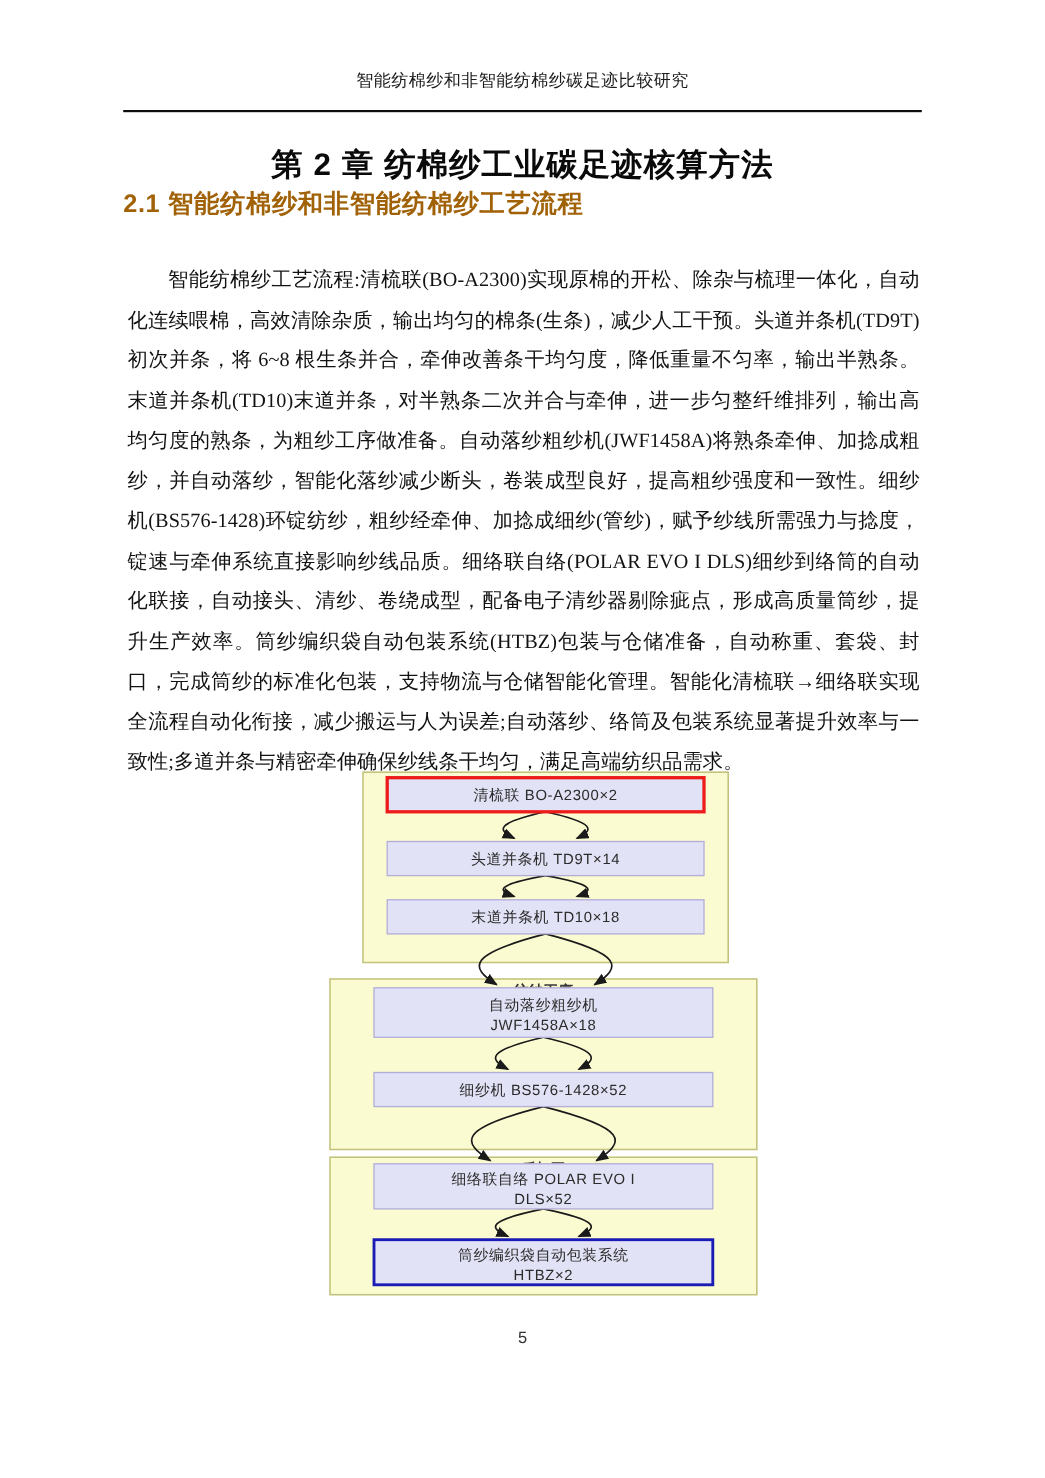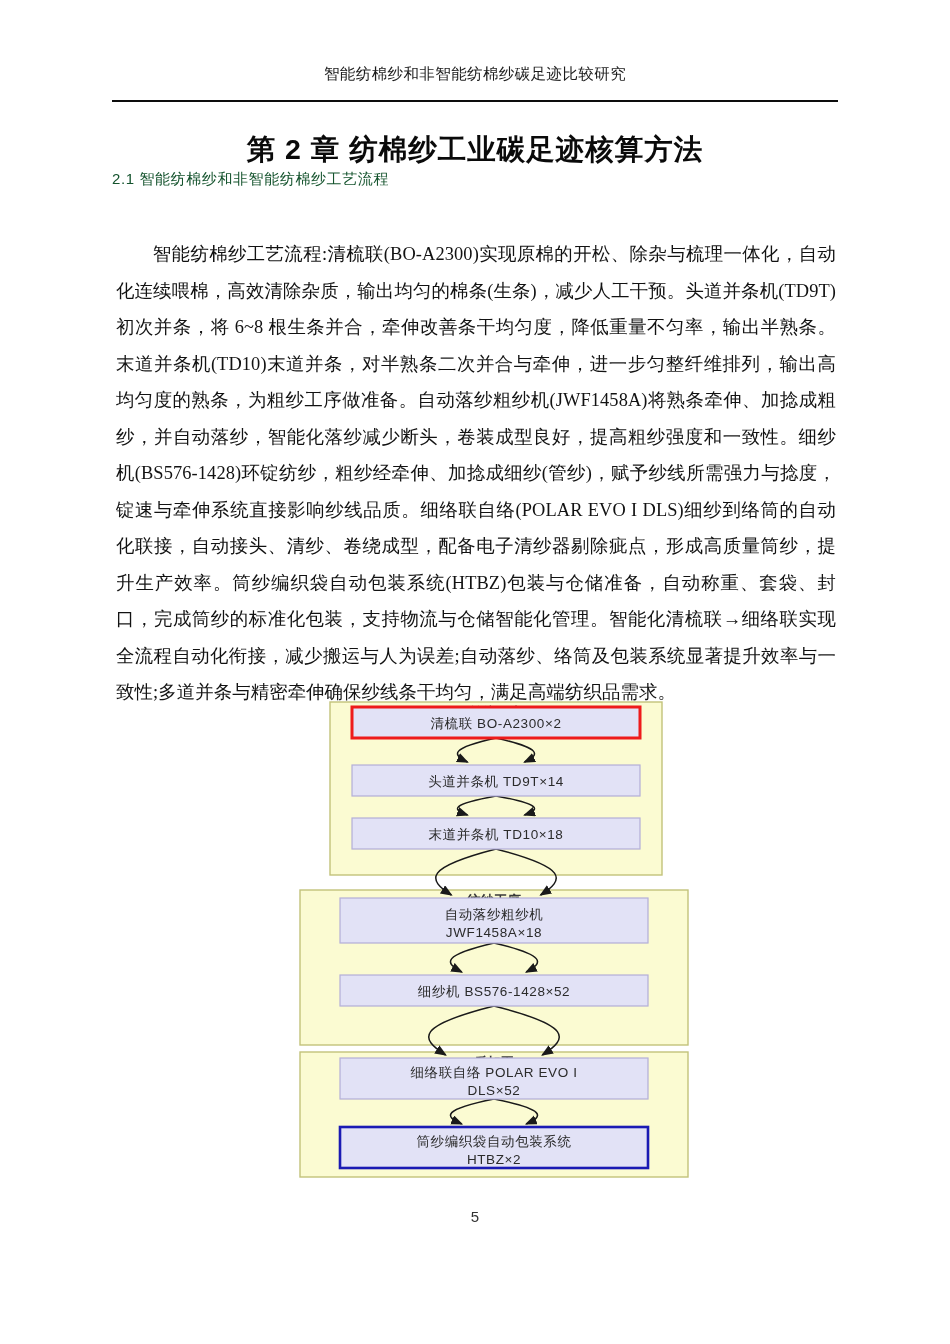--- a/index.html
+++ b/index.html
@@ -59,24 +59,24 @@
     font-family: "Liberation Sans", "DejaVu Sans", sans-serif;
     margin-top: 16px;
   }
 
   
   .section-heading {
     position: absolute;
     top: 170px;
     left: 112px;
     width: 726px;
-    font-size: 15px;
-    font-weight: normal;
+    font-size: 23px;
+    font-weight: bold;
     letter-spacing: 0.6px;
-    color: #14532d;
+    color: #a16207;
     font-family: "Liberation Sans", "DejaVu Sans", sans-serif;
   }
 
   
   .body-block {
     position: absolute;
     top: 232px;
     left: 112px;
     width: 728px;
   }

